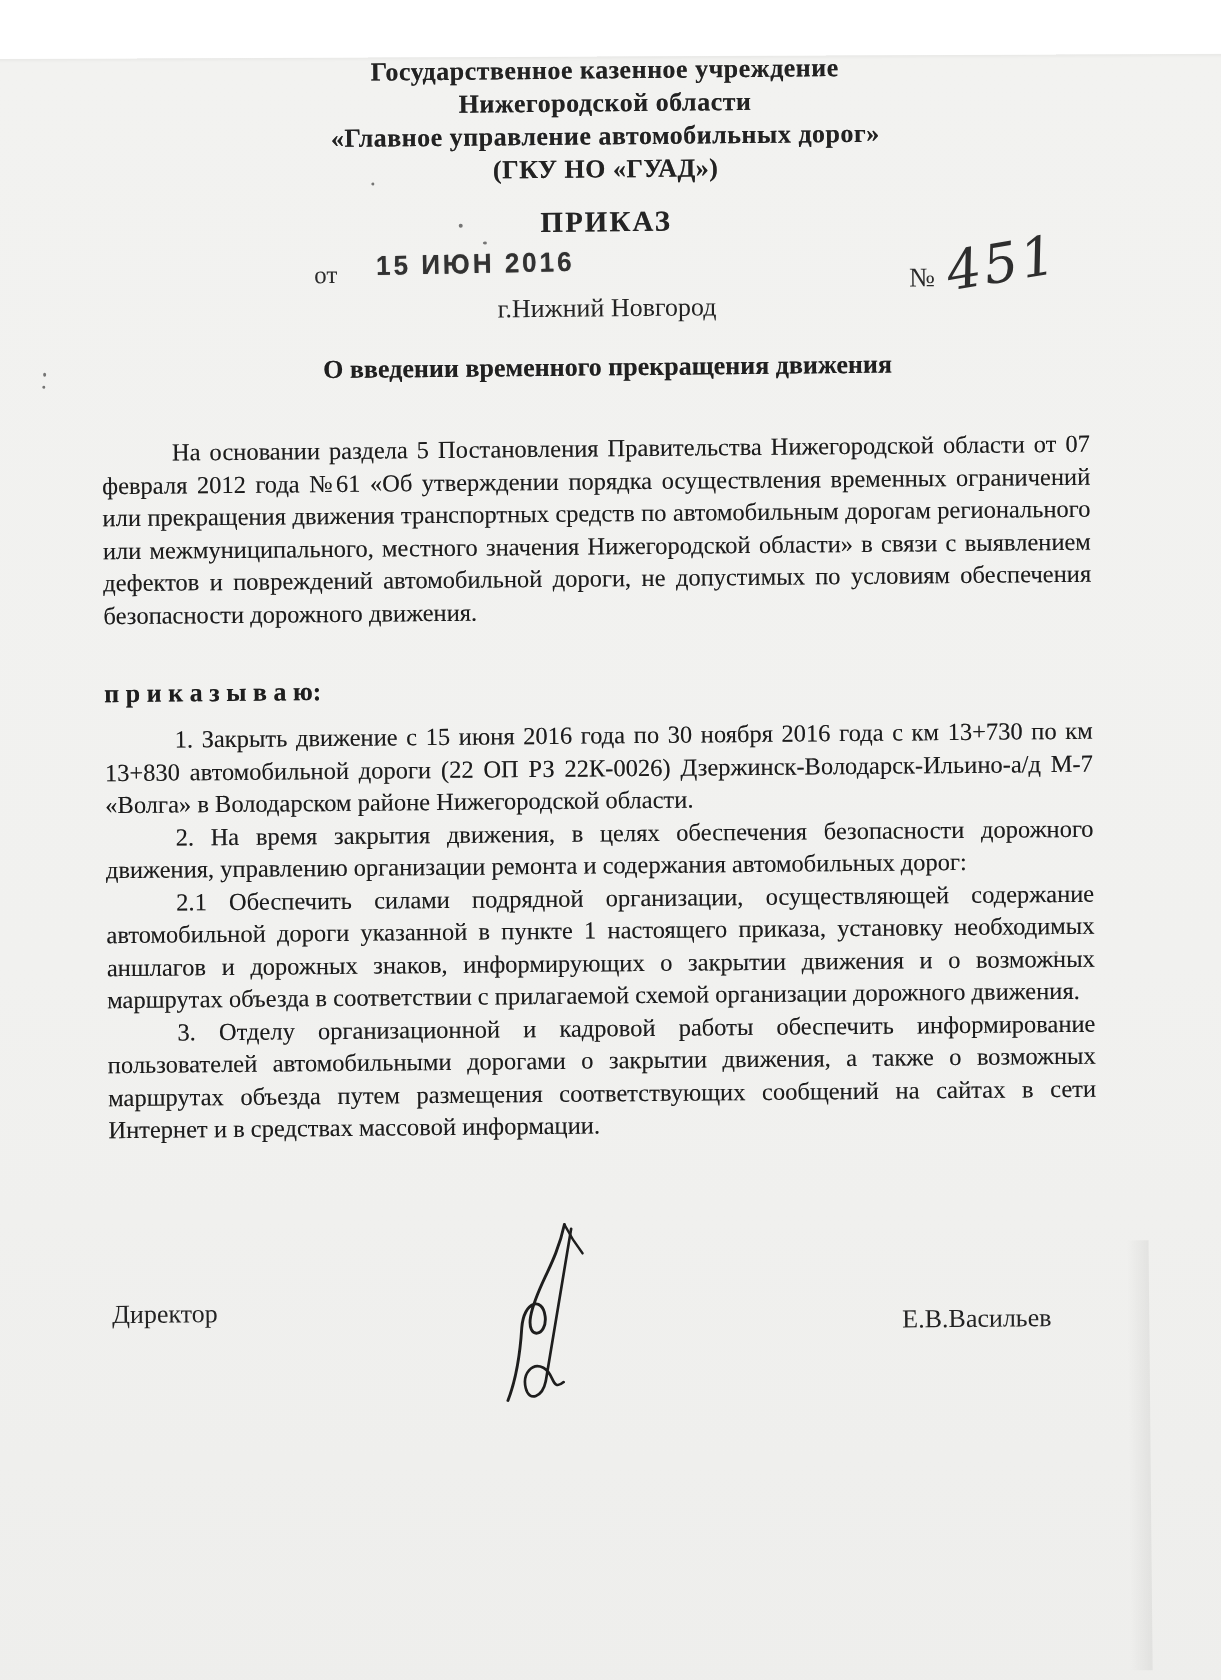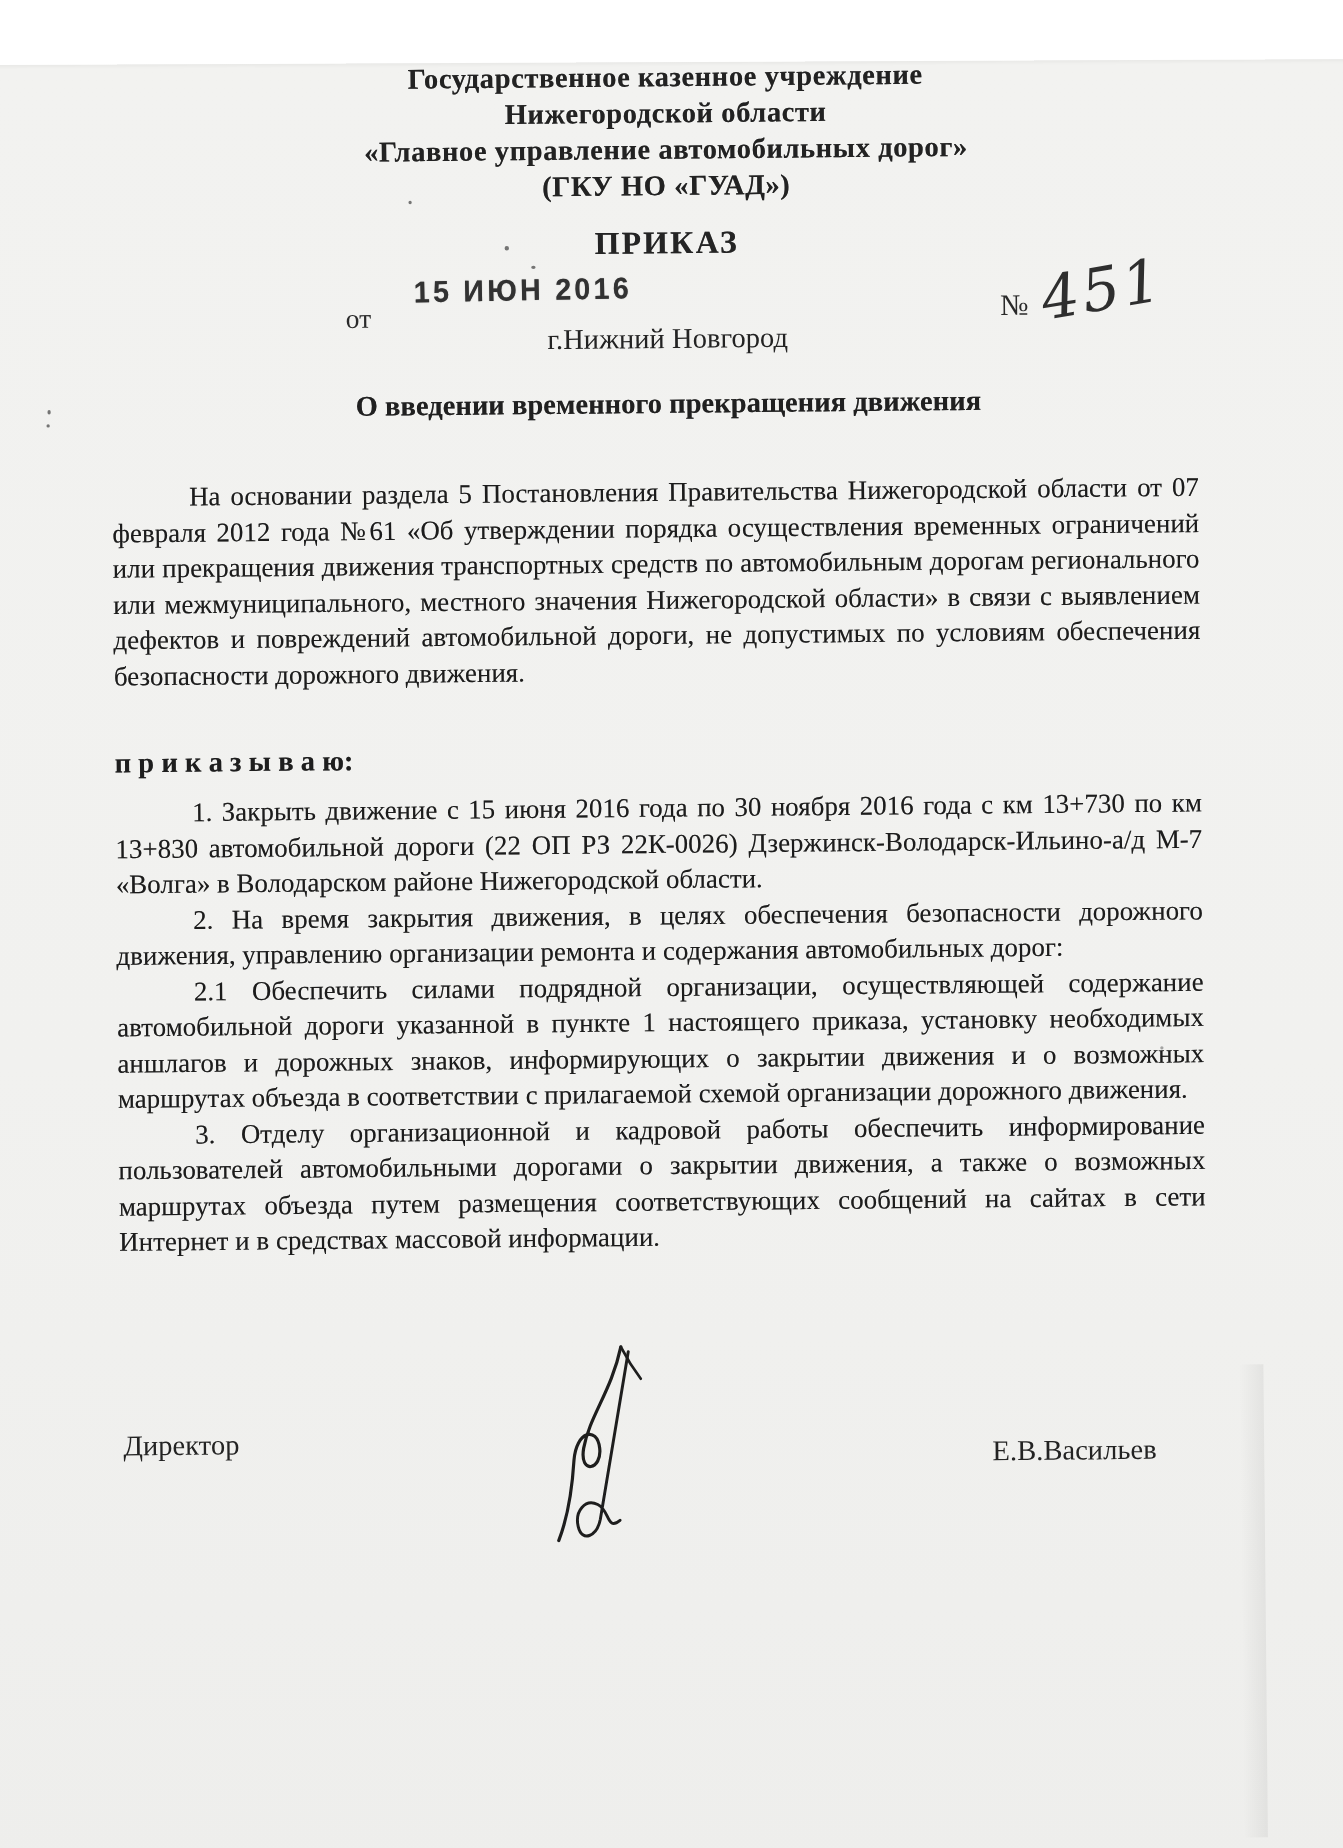--- a/index.html
+++ b/index.html
@@ -41,21 +41,21 @@
   }
   .doc-type {
     top: 210px; left: 0; width: 1221px;
     text-align: center;
     font-weight: bold;
     font-size: 29px;
     letter-spacing: 2px;
     color: #242424;
     text-shadow: 0 0 0.6px rgba(30,30,30,0.5);
   }
-  .date-prefix { top: 279px; left: 318px; font-size: 25px; color: #2a2a2a; }
+  .date-prefix { top: 263px; left: 318px; font-size: 25px; color: #2a2a2a; }
   .date-stamp {
     top: 252px; left: 380px;
     font-family: "Liberation Sans", sans-serif;
     font-weight: 700;
     font-size: 26px;
     letter-spacing: 3px;
     color: #323232;
     transform: rotate(-0.6deg) scaleY(1.05);
     text-shadow: 0 0 0.7px rgba(40,40,40,0.6);
   }

